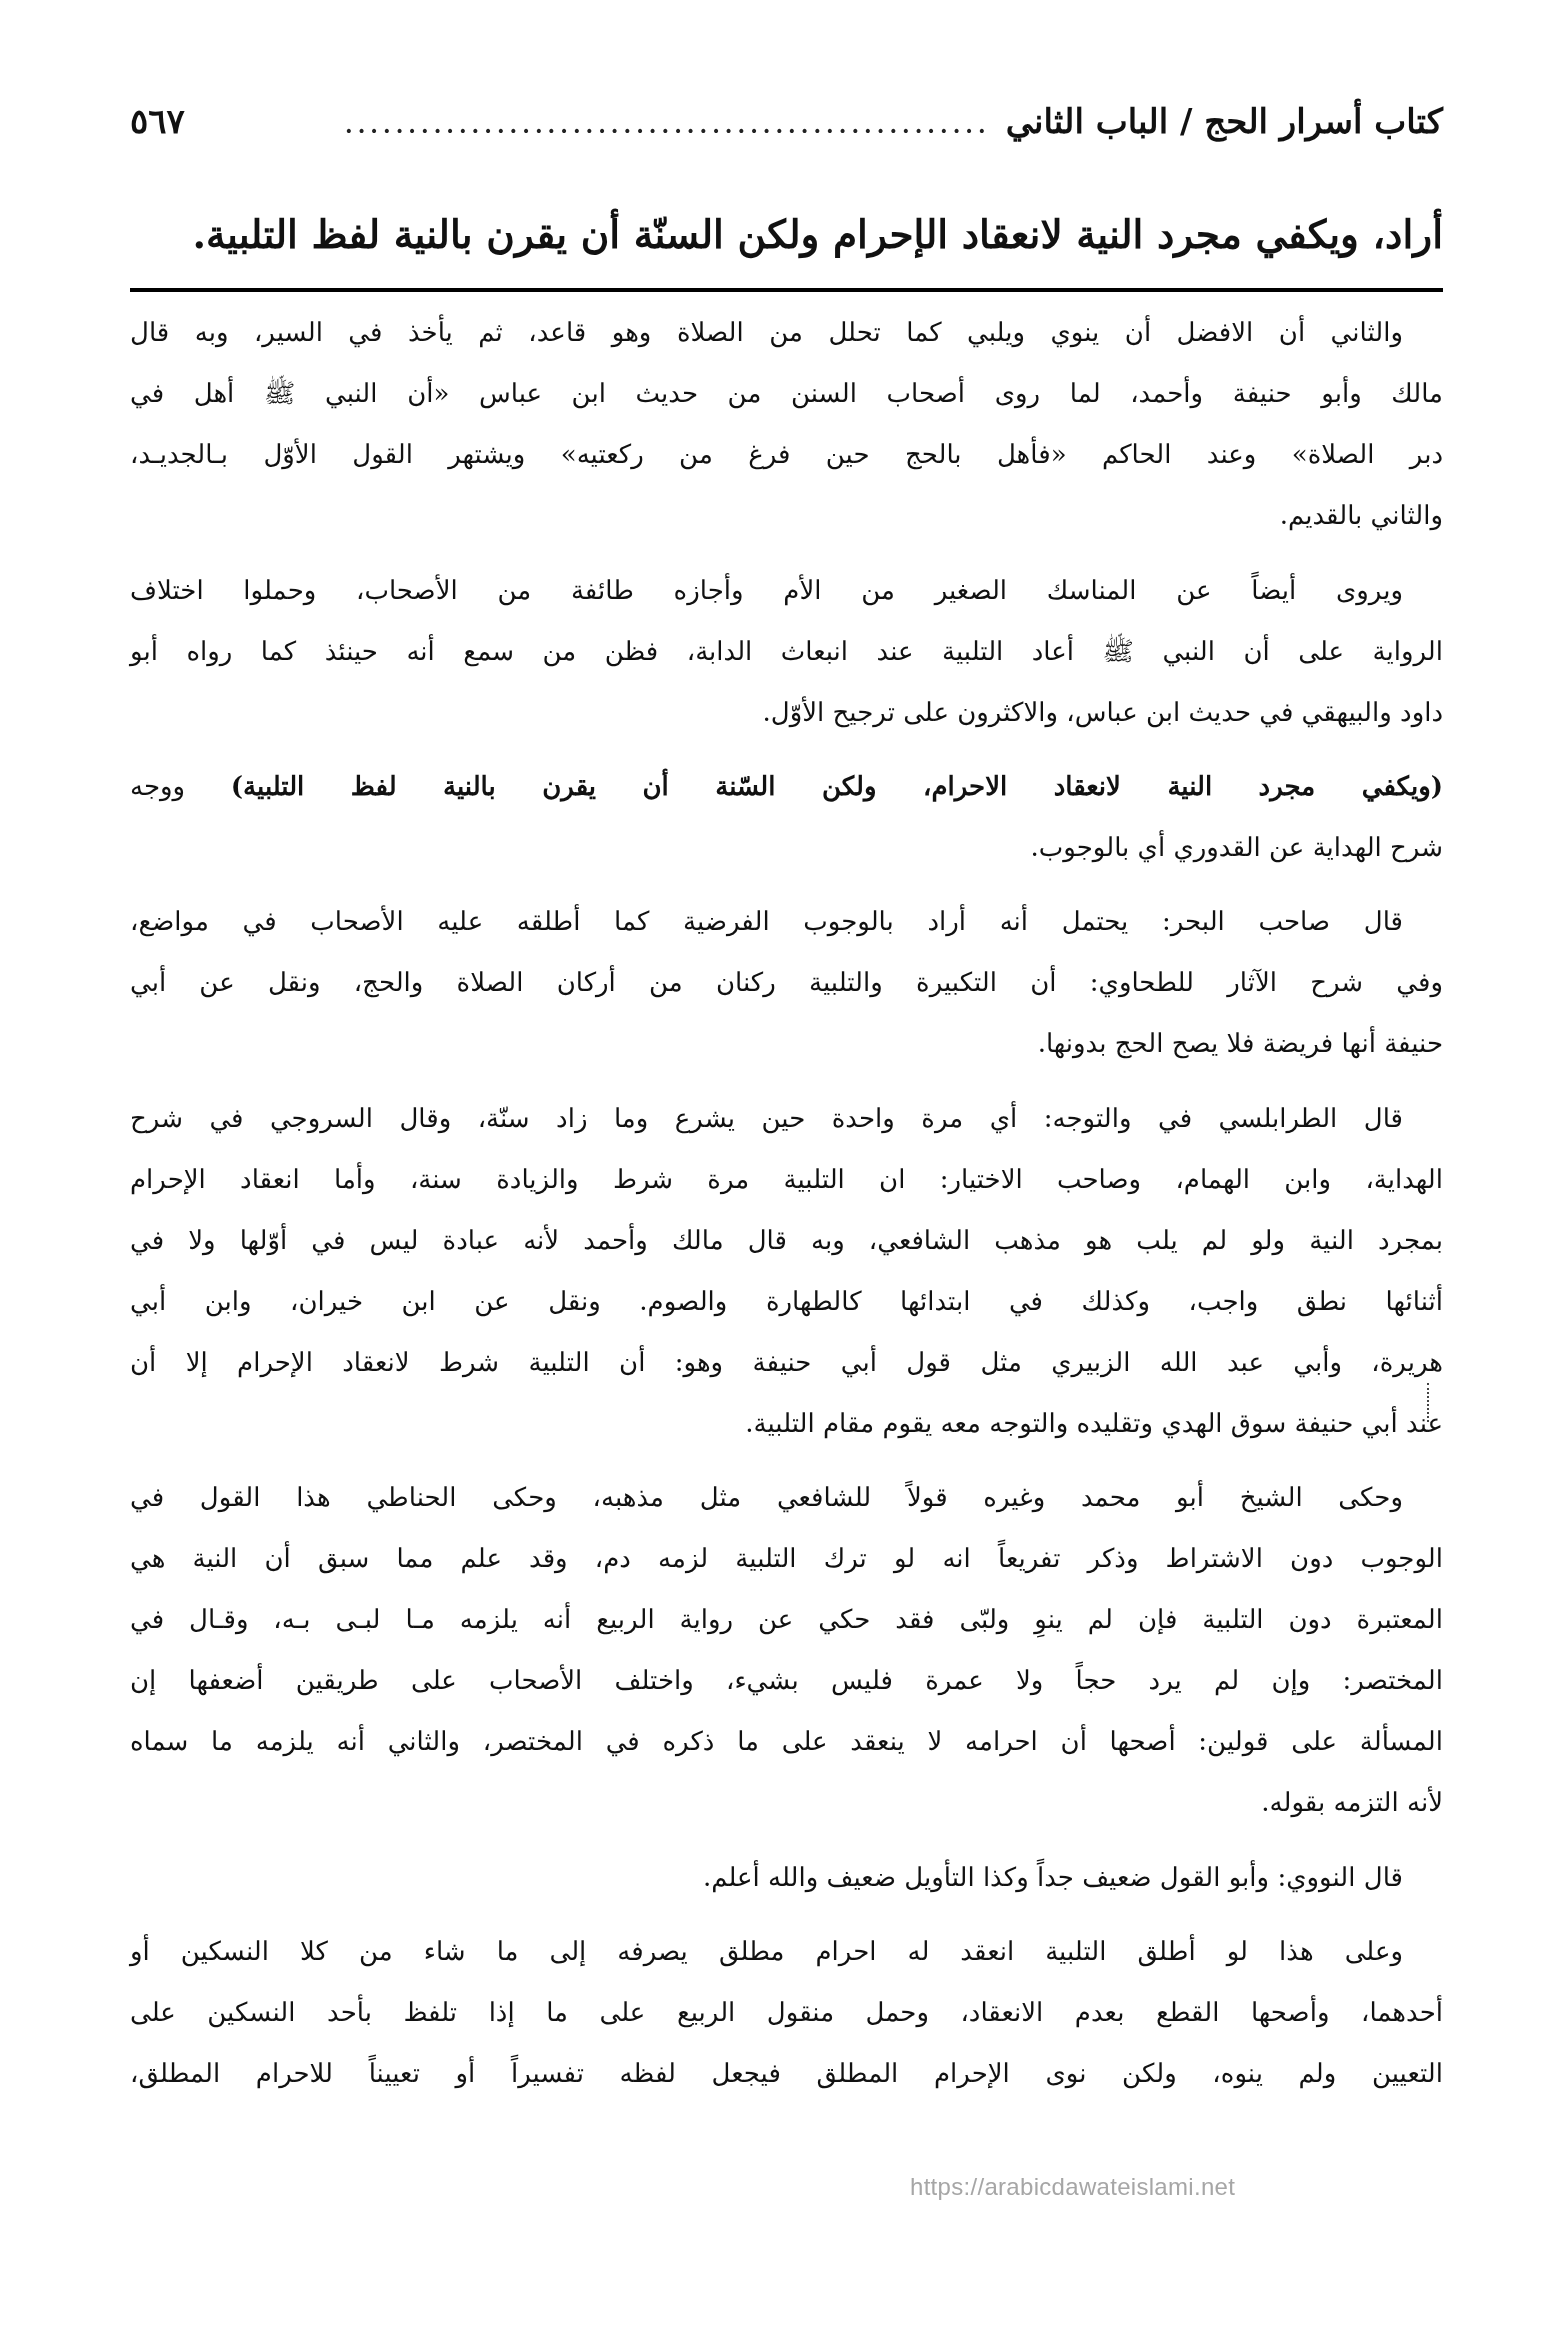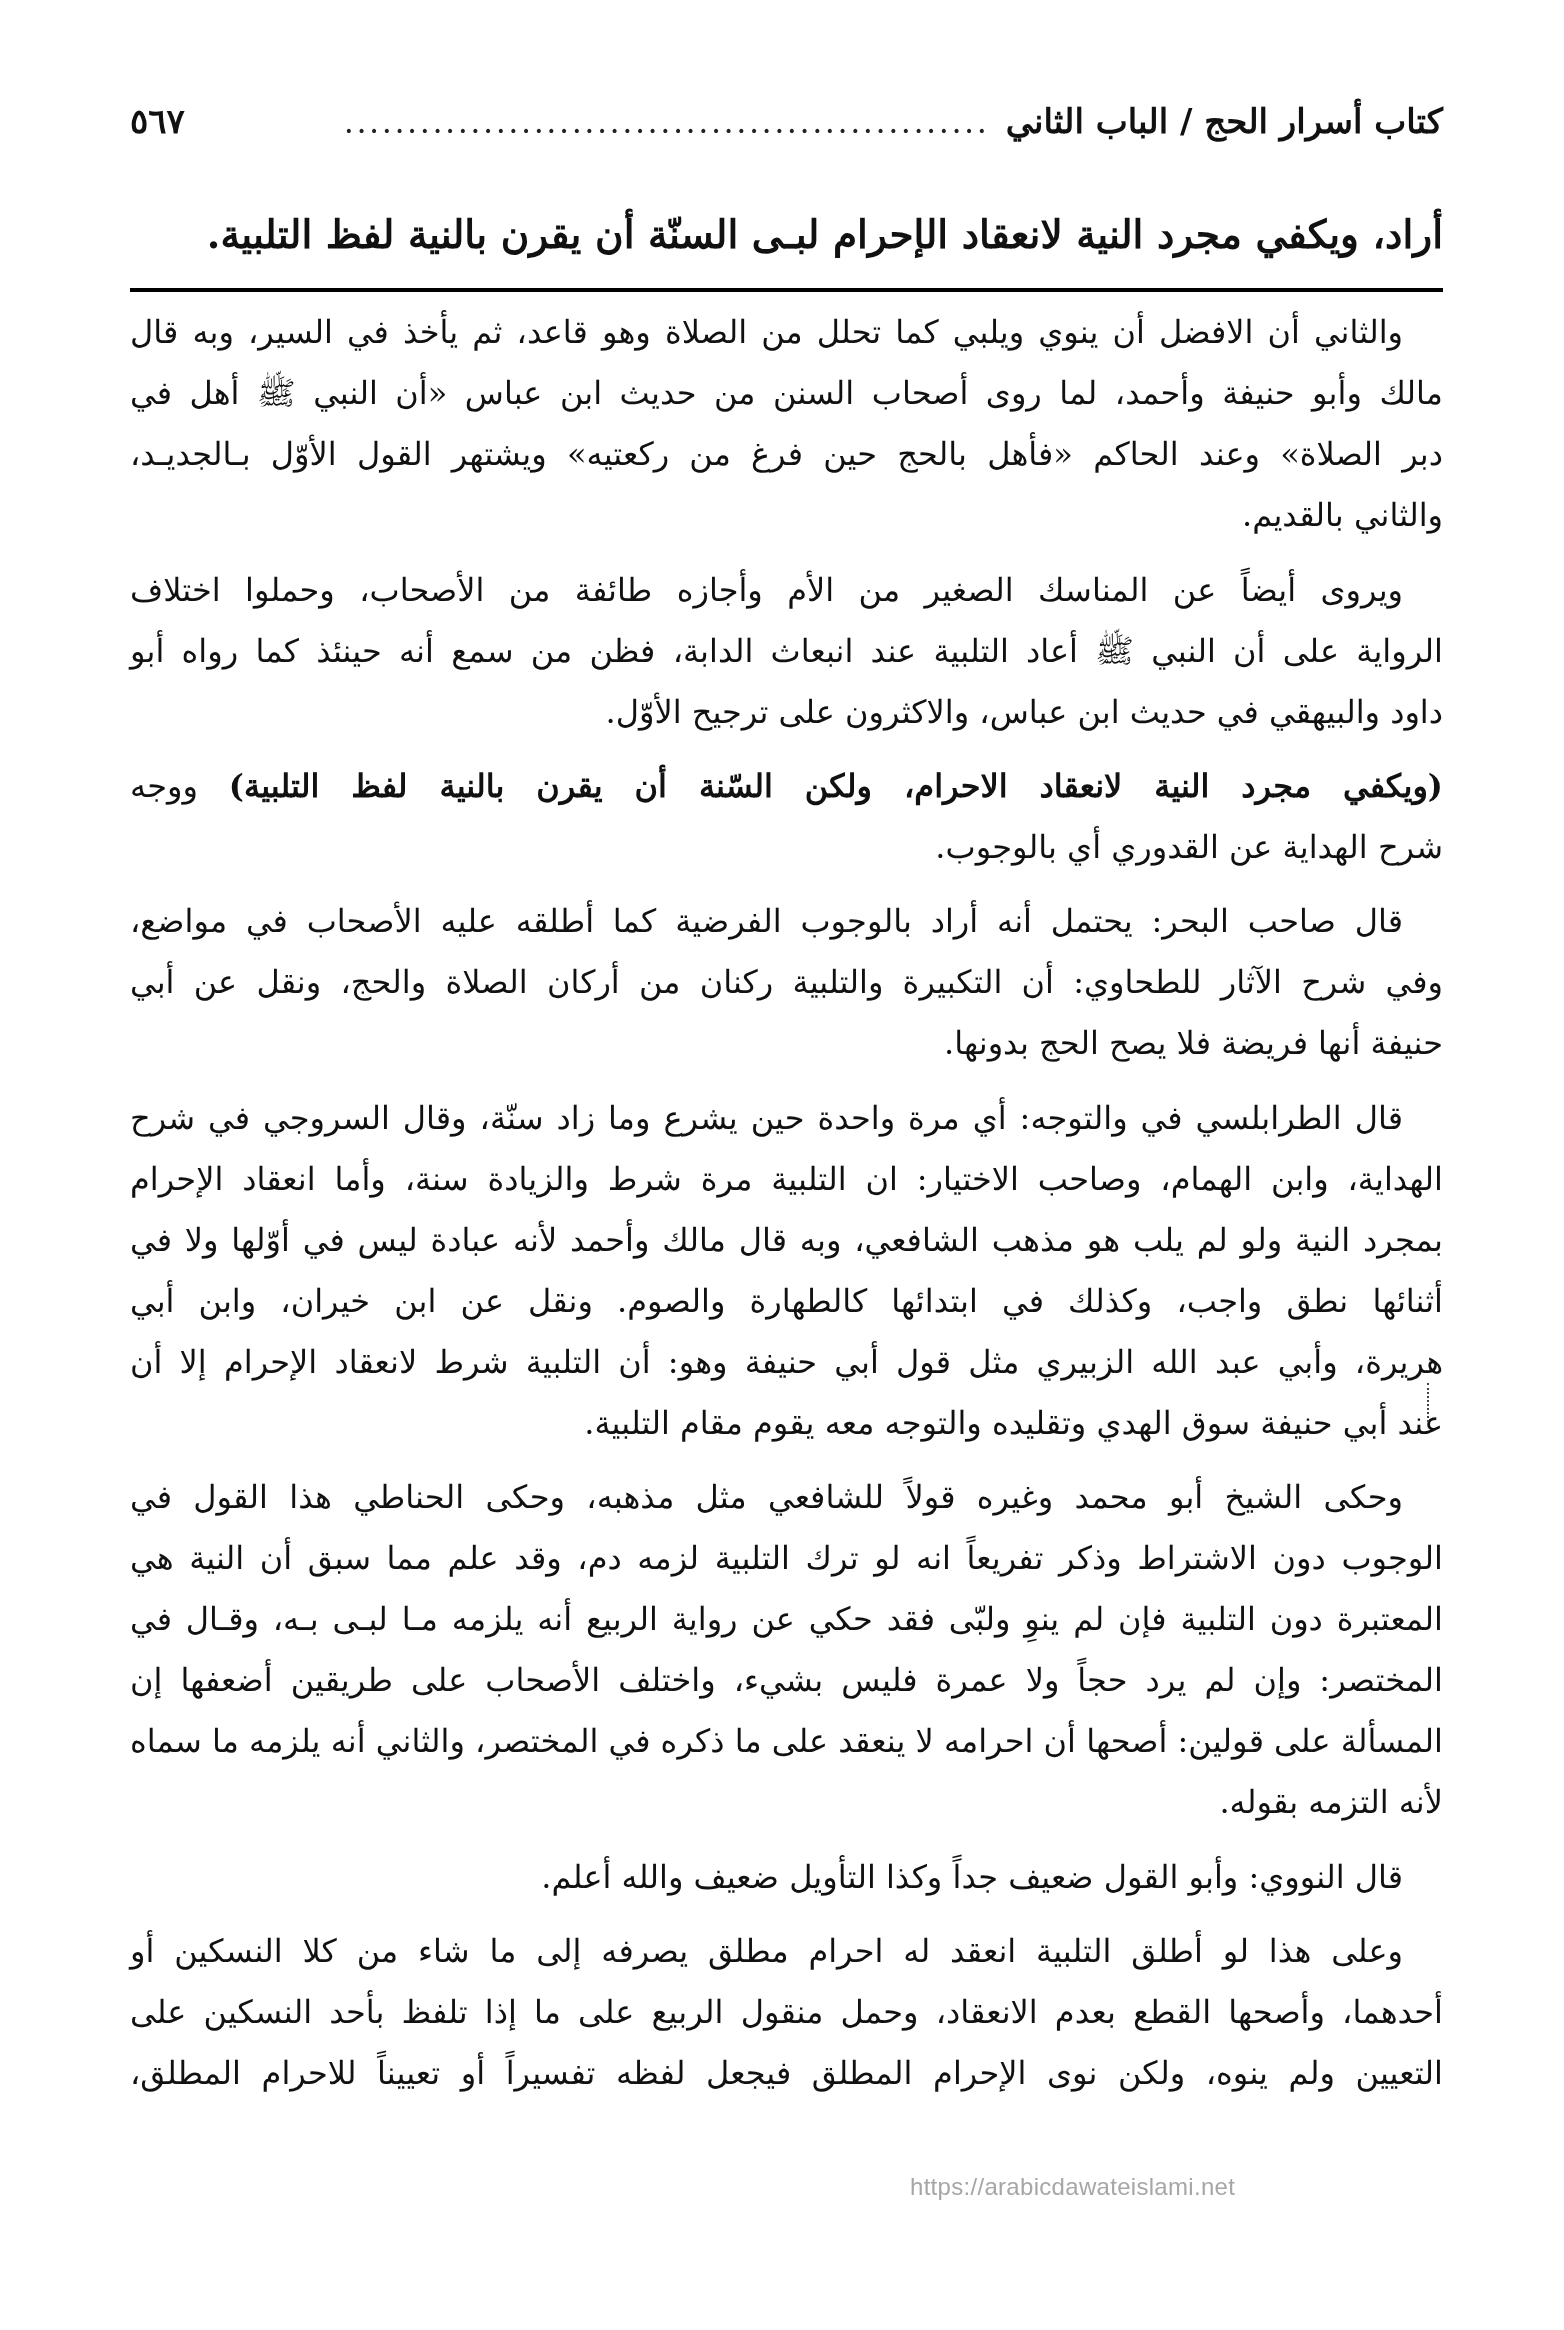--- a/index.html
+++ b/index.html
@@ -62,21 +62,21 @@
       letter-spacing: 0.2px;
     }
     .rule {
       margin-top: 20px;
       height: 4.2px;
       background: #000000;
       width: 100%;
     }
     .commentary {
       margin-top: 10px;
-      font-size: 32px;
+      font-size: 26px;
       line-height: 61px;
     }
     .para {
       margin: 0 0 13.4px 0;
       text-align: justify;
       text-align-last: right;
     }
     .para .ln {
       display: block;
       text-align: justify;
@@ -115,21 +115,21 @@
 <body>
 
 <div class="page">
 
   <div class="running-header">
     <span class="title">كتاب أسرار الحج / الباب الثاني</span>
     <span class="dots">...................................................</span>
     <span class="page-num">٥٦٧</span>
   </div>
 
-  <div class="matn">أراد، ويكفي مجرد النية لانعقاد الإحرام لبـى السنّة أن يقرن بالنية لفظ التلبية.</div>
+  <div class="matn">أراد، ويكفي مجرد النية لانعقاد الإحرام ولكن السنّة أن يقرن بالنية لفظ التلبية.</div>
 
   <div class="rule"></div>
 
   <div class="commentary">
 
     <div class="para indent">
       <span class="ln first">والثاني أن الافضل أن ينوي ويلبي كما تحلل من الصلاة وهو قاعد، ثم يأخذ في السير، وبه قال</span>
       <span class="ln">مالك وأبو حنيفة وأحمد، لما روى أصحاب السنن من حديث ابن عباس «أن النبي ﷺ أهل في</span>
       <span class="ln">دبر الصلاة» وعند الحاكم «فأهل بالحج حين فرغ من ركعتيه» ويشتهر القول الأوّل بـالجديـد،</span>
       <span class="ln last">والثاني بالقديم.</span>

